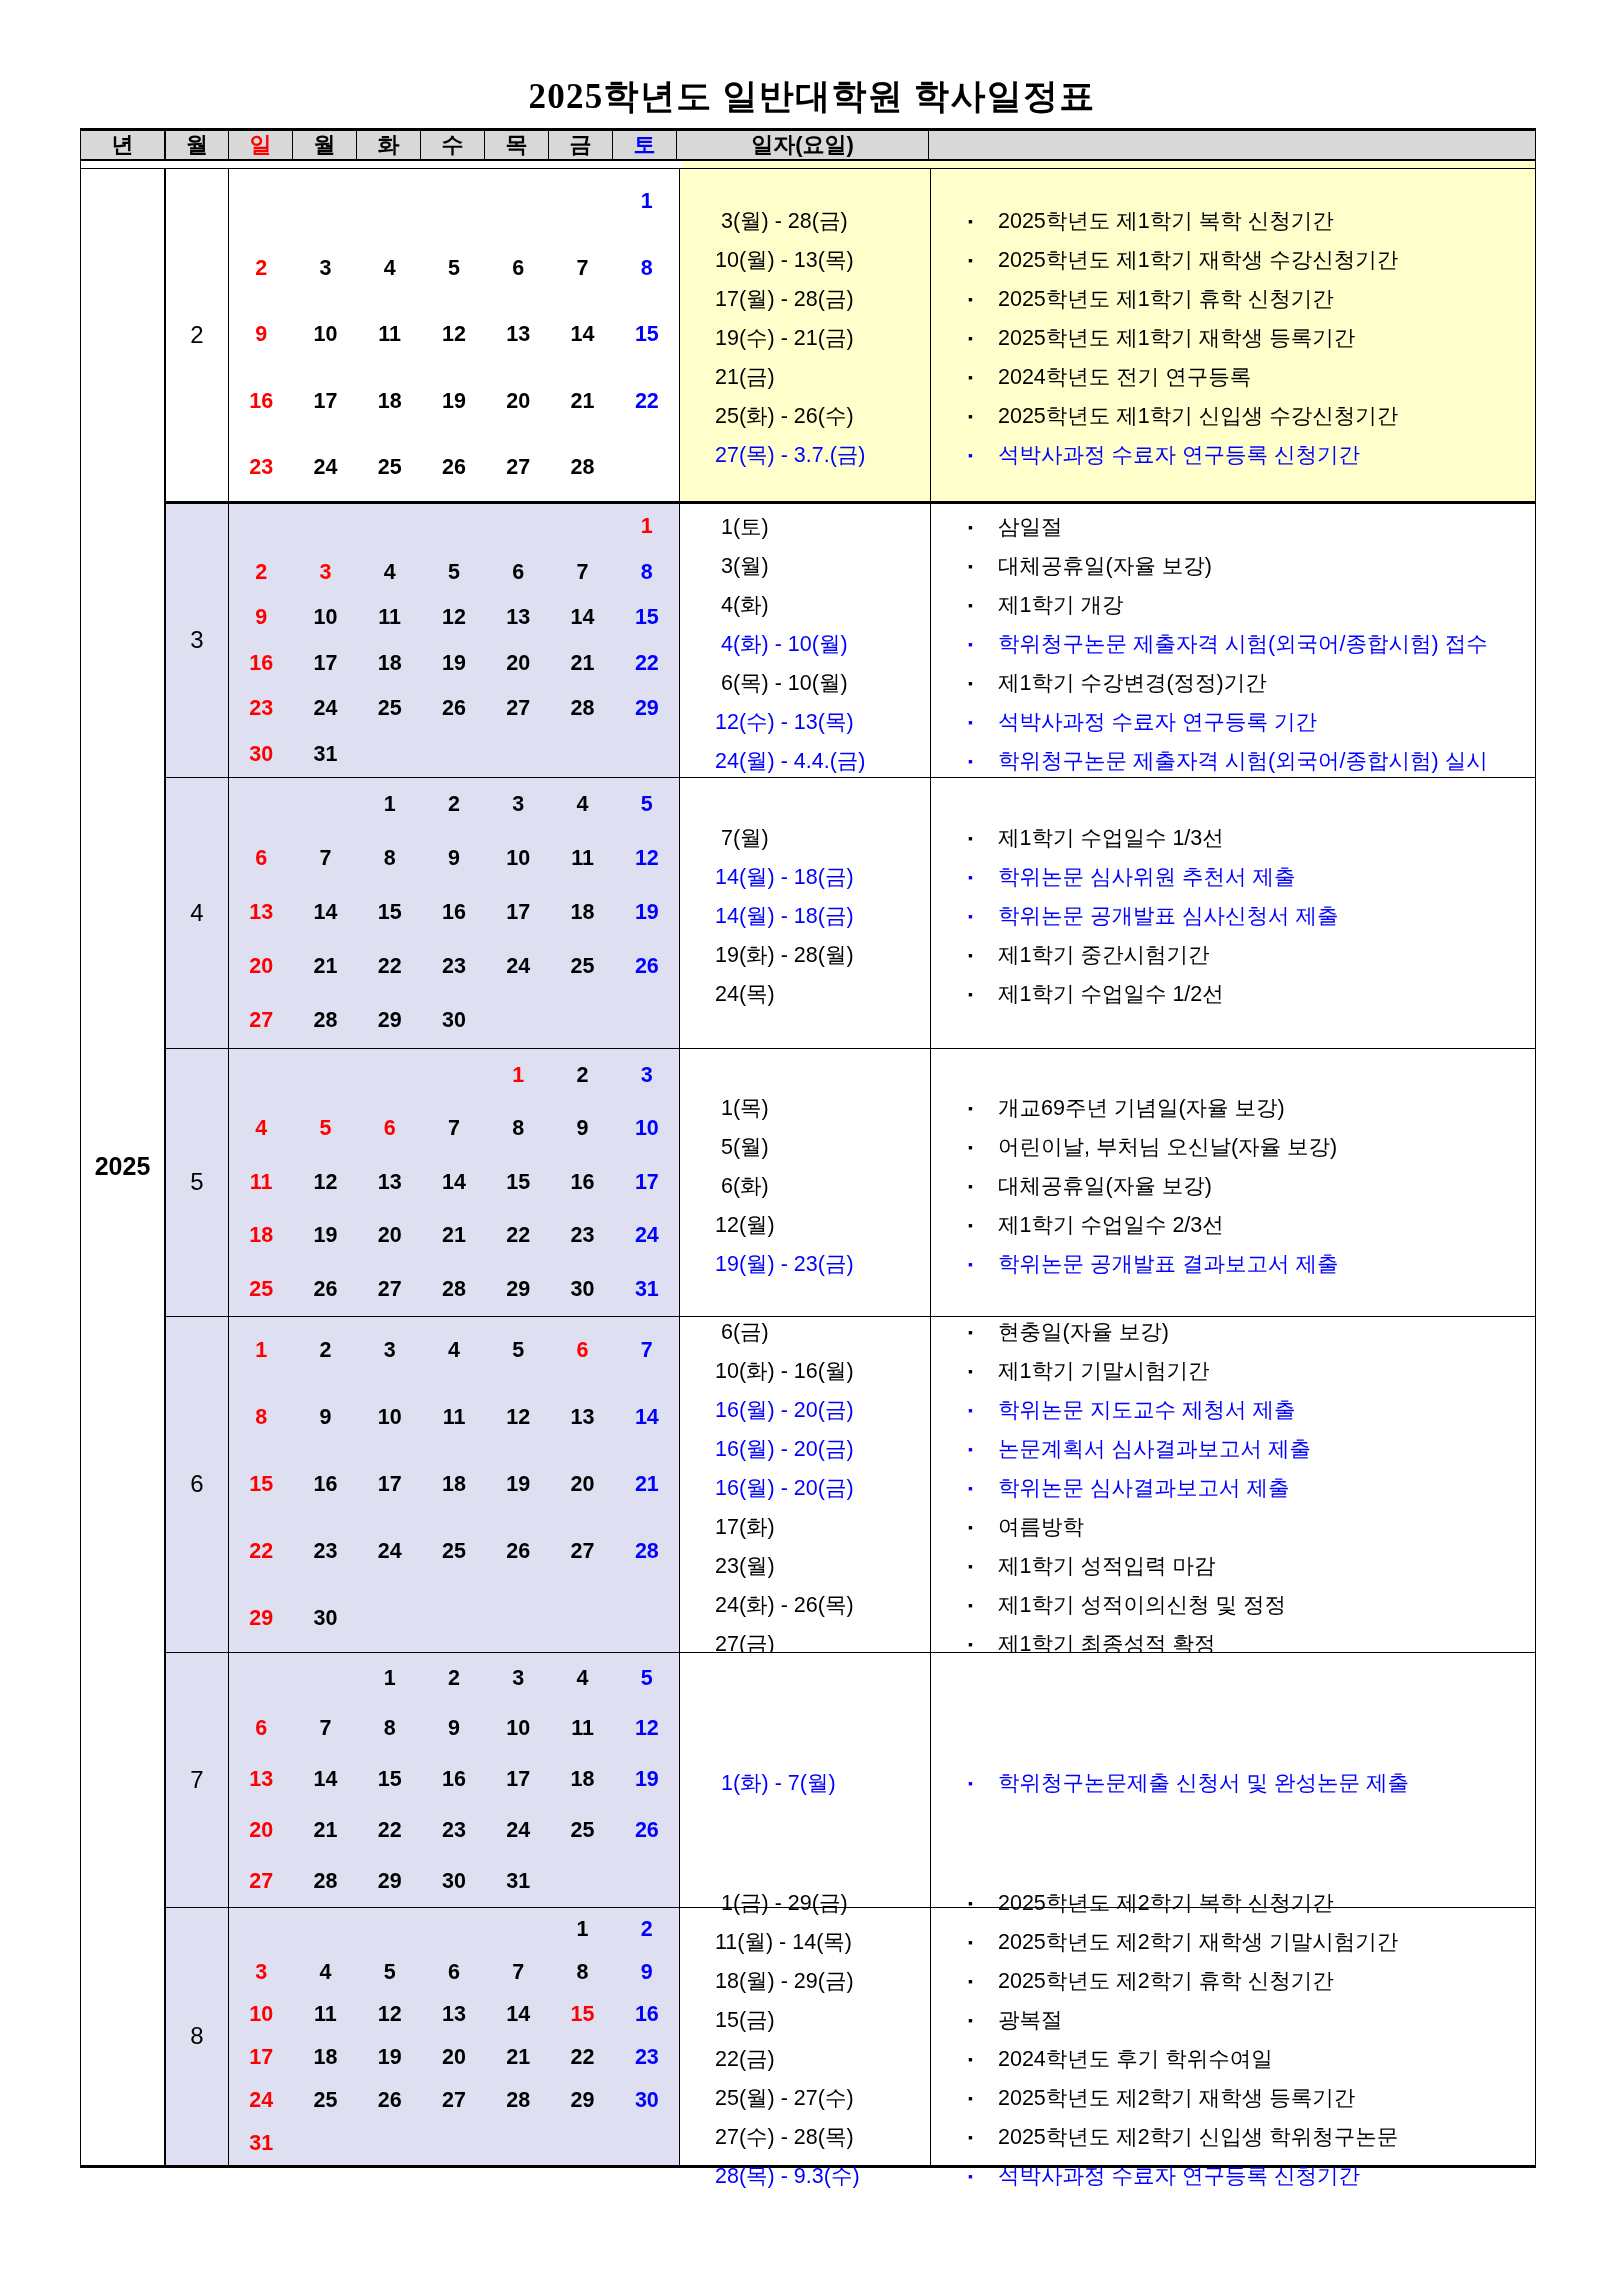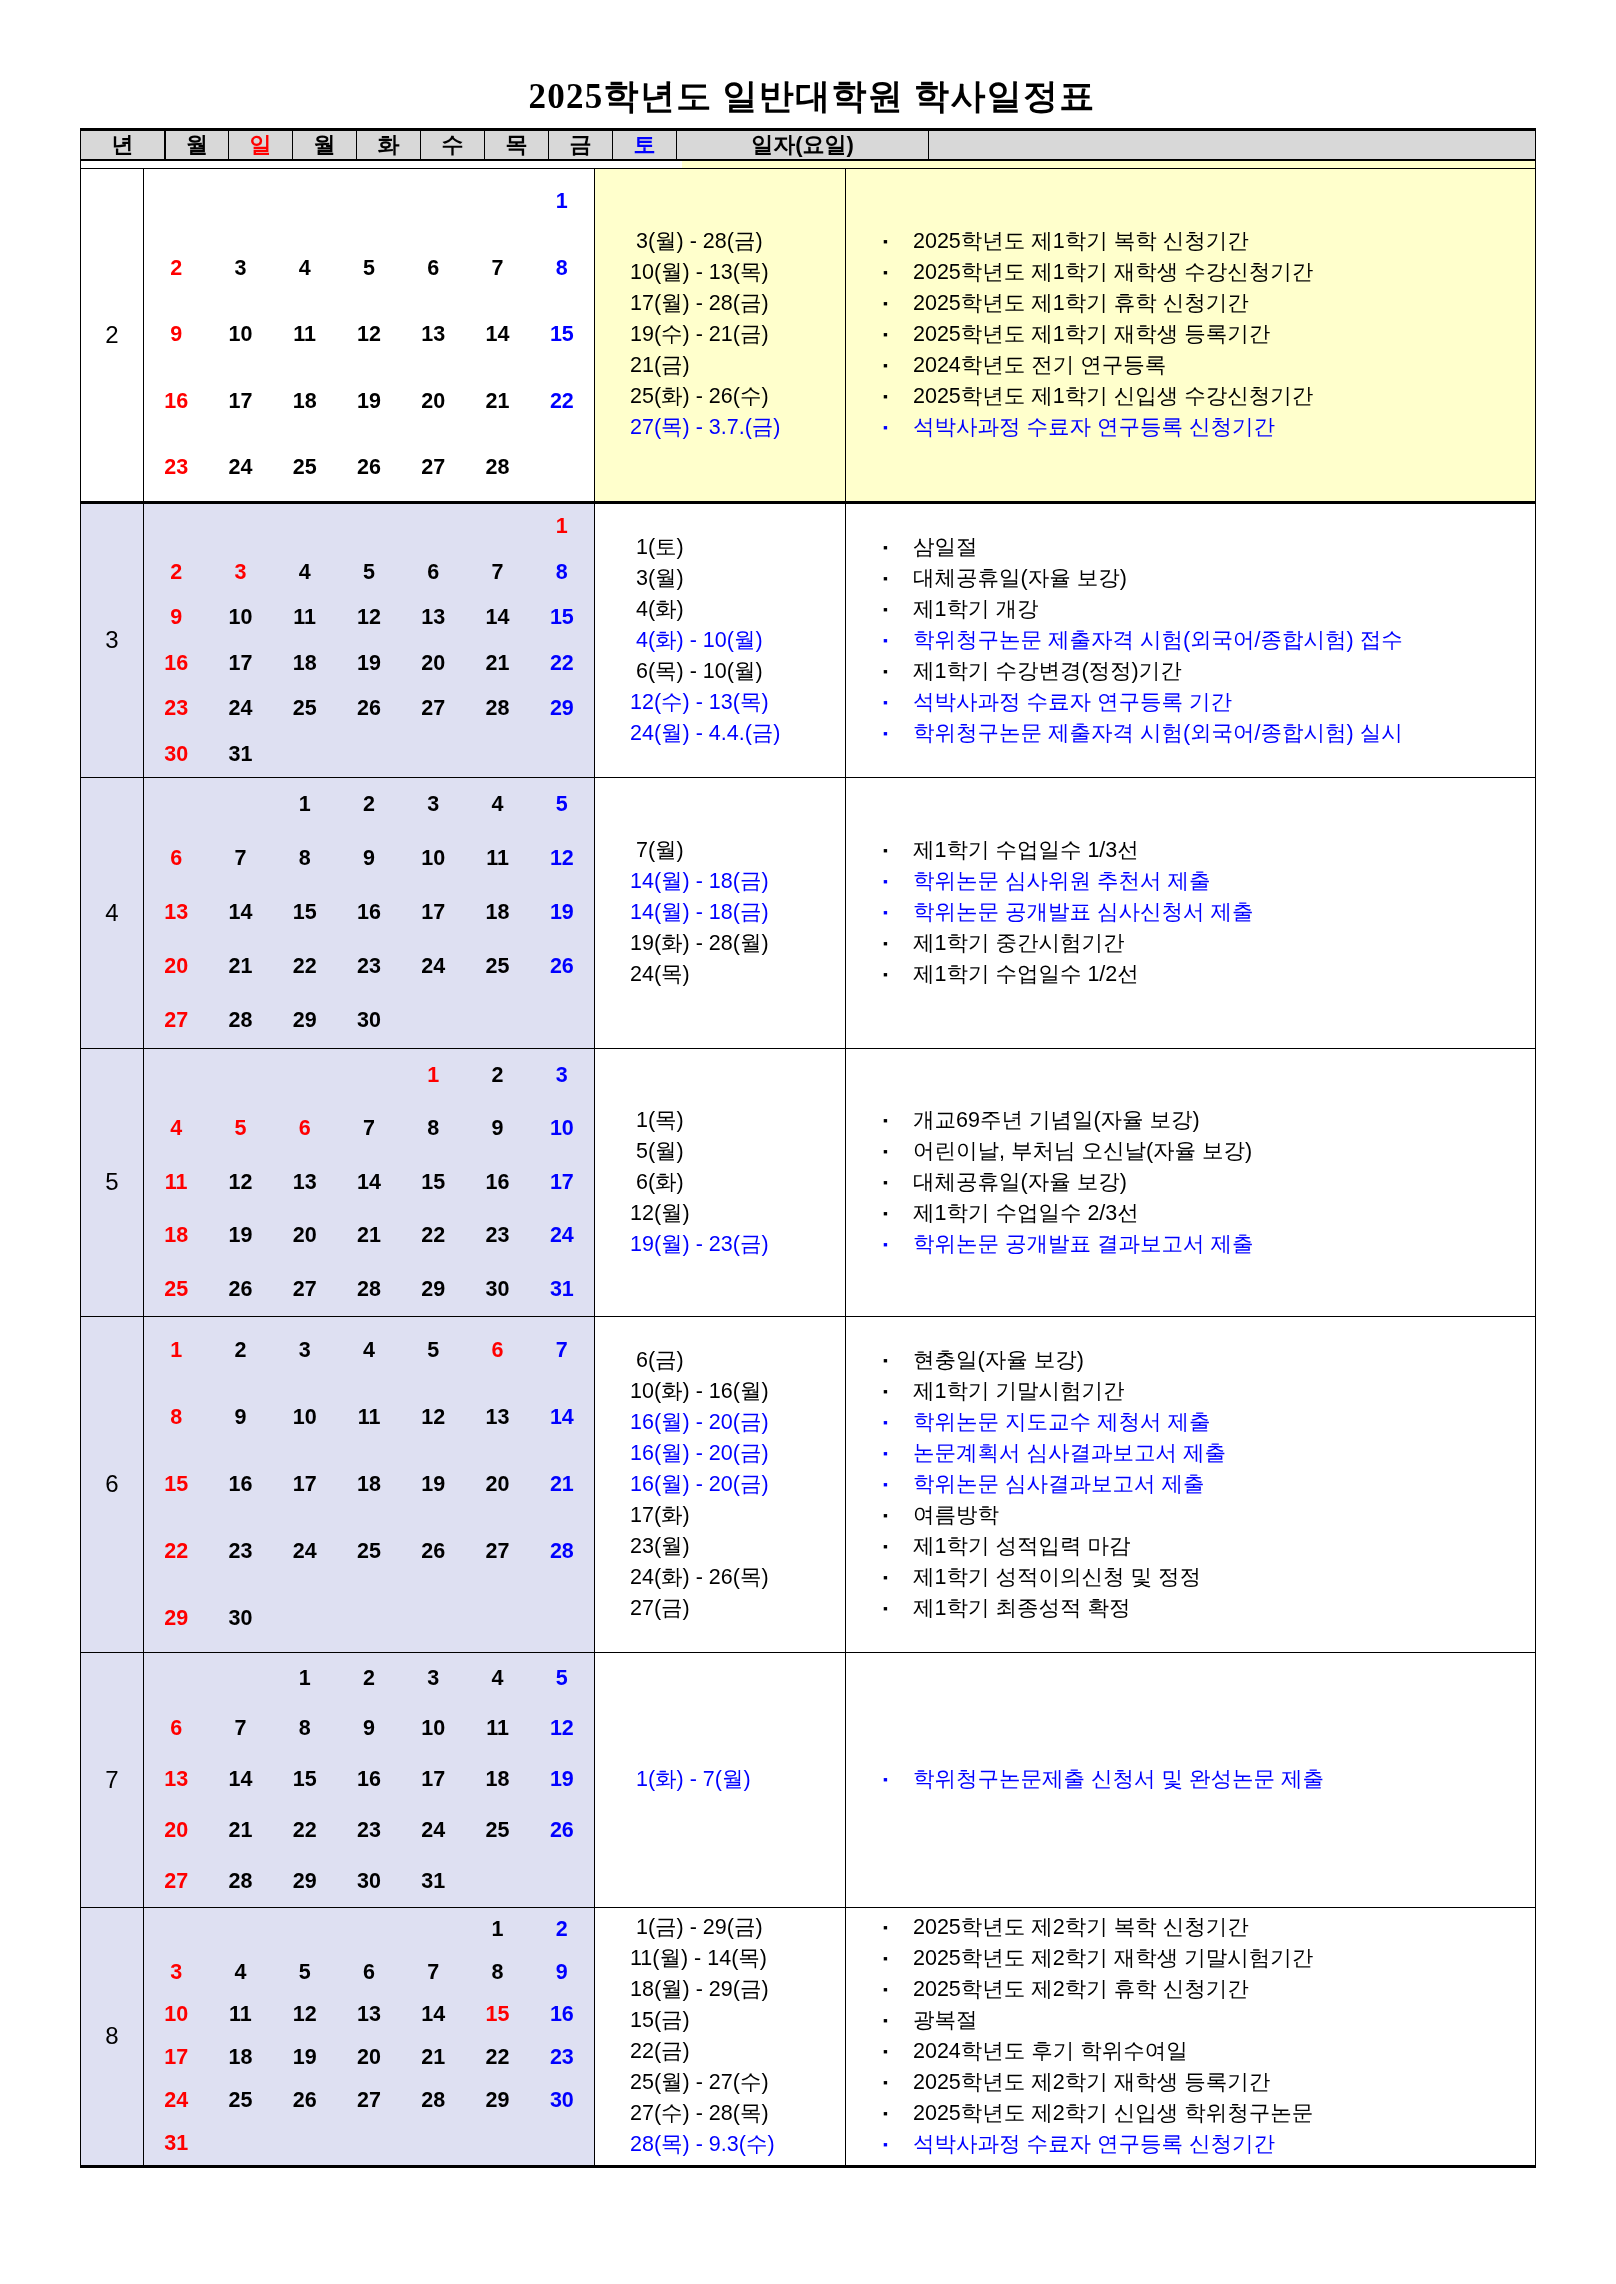--- a/index.html
+++ b/index.html
@@ -68,21 +68,21 @@
     display: flex; align-items: center; justify-content: center;
     font-size: 21.5px; font-weight: bold;
   }
   .sched-cell {
     flex: 1; position: relative; background: #fff;
     display: flex; flex-direction: column; justify-content: center;
   }
   .month-row.feb .sched-cell { background: var(--hl, #ffffcc); }
   .sched-divider { position: absolute; left: 250px; top: 0; bottom: 0; width: 1.3px; background: #000; }
   .sched-list { display: flex; flex-direction: column; }
-  .sched-row { display: flex; align-items: center; min-height: 31px; }
+  .sched-row { display: flex; align-items: center; min-height: 31px; margin-top: 8px; }
   .sched-date {
     width: 252px; flex: none; padding-left: 35px;
     white-space: pre; font-size: 21.5px; line-height: 31px;
   }
   .sched-content { flex: 1; padding-left: 36px; padding-right: 6.5px; }
   .sched-line { display: flex; align-items: center; font-size: 21.5px; line-height: 31px; }
   .sched-line.indent { padding-left: 30px; }
   .bullet { width: 30px; flex: none; font-size: 13.7px; }
   .blue { color: var(--blue, #0000f0); }
 </style>
@@ -102,20 +102,21 @@
     <div class="h-cell h-day">목</div>
     <div class="h-cell h-day">금</div>
     <div class="h-cell h-day sat">토</div>
     <div class="h-cell h-date">일자(요일)</div>
   </div>
   <div class="header-divider">
     <div class="hd-left"></div>
     <div class="hd-right"></div>
   </div>
   <div class="table-body">
+    <div class="year-cell">2025</div>
     <div class="months-column">
         <div class="month-row m0 feb">
           <div class="mon-cell">2</div>
           <div class="cal-cell">
             <div class="cal-grid" style="grid-template-rows: repeat(5, 1fr);">
               <div class="day"></div>
               <div class="day"></div>
               <div class="day"></div>
               <div class="day"></div>
               <div class="day"></div>

